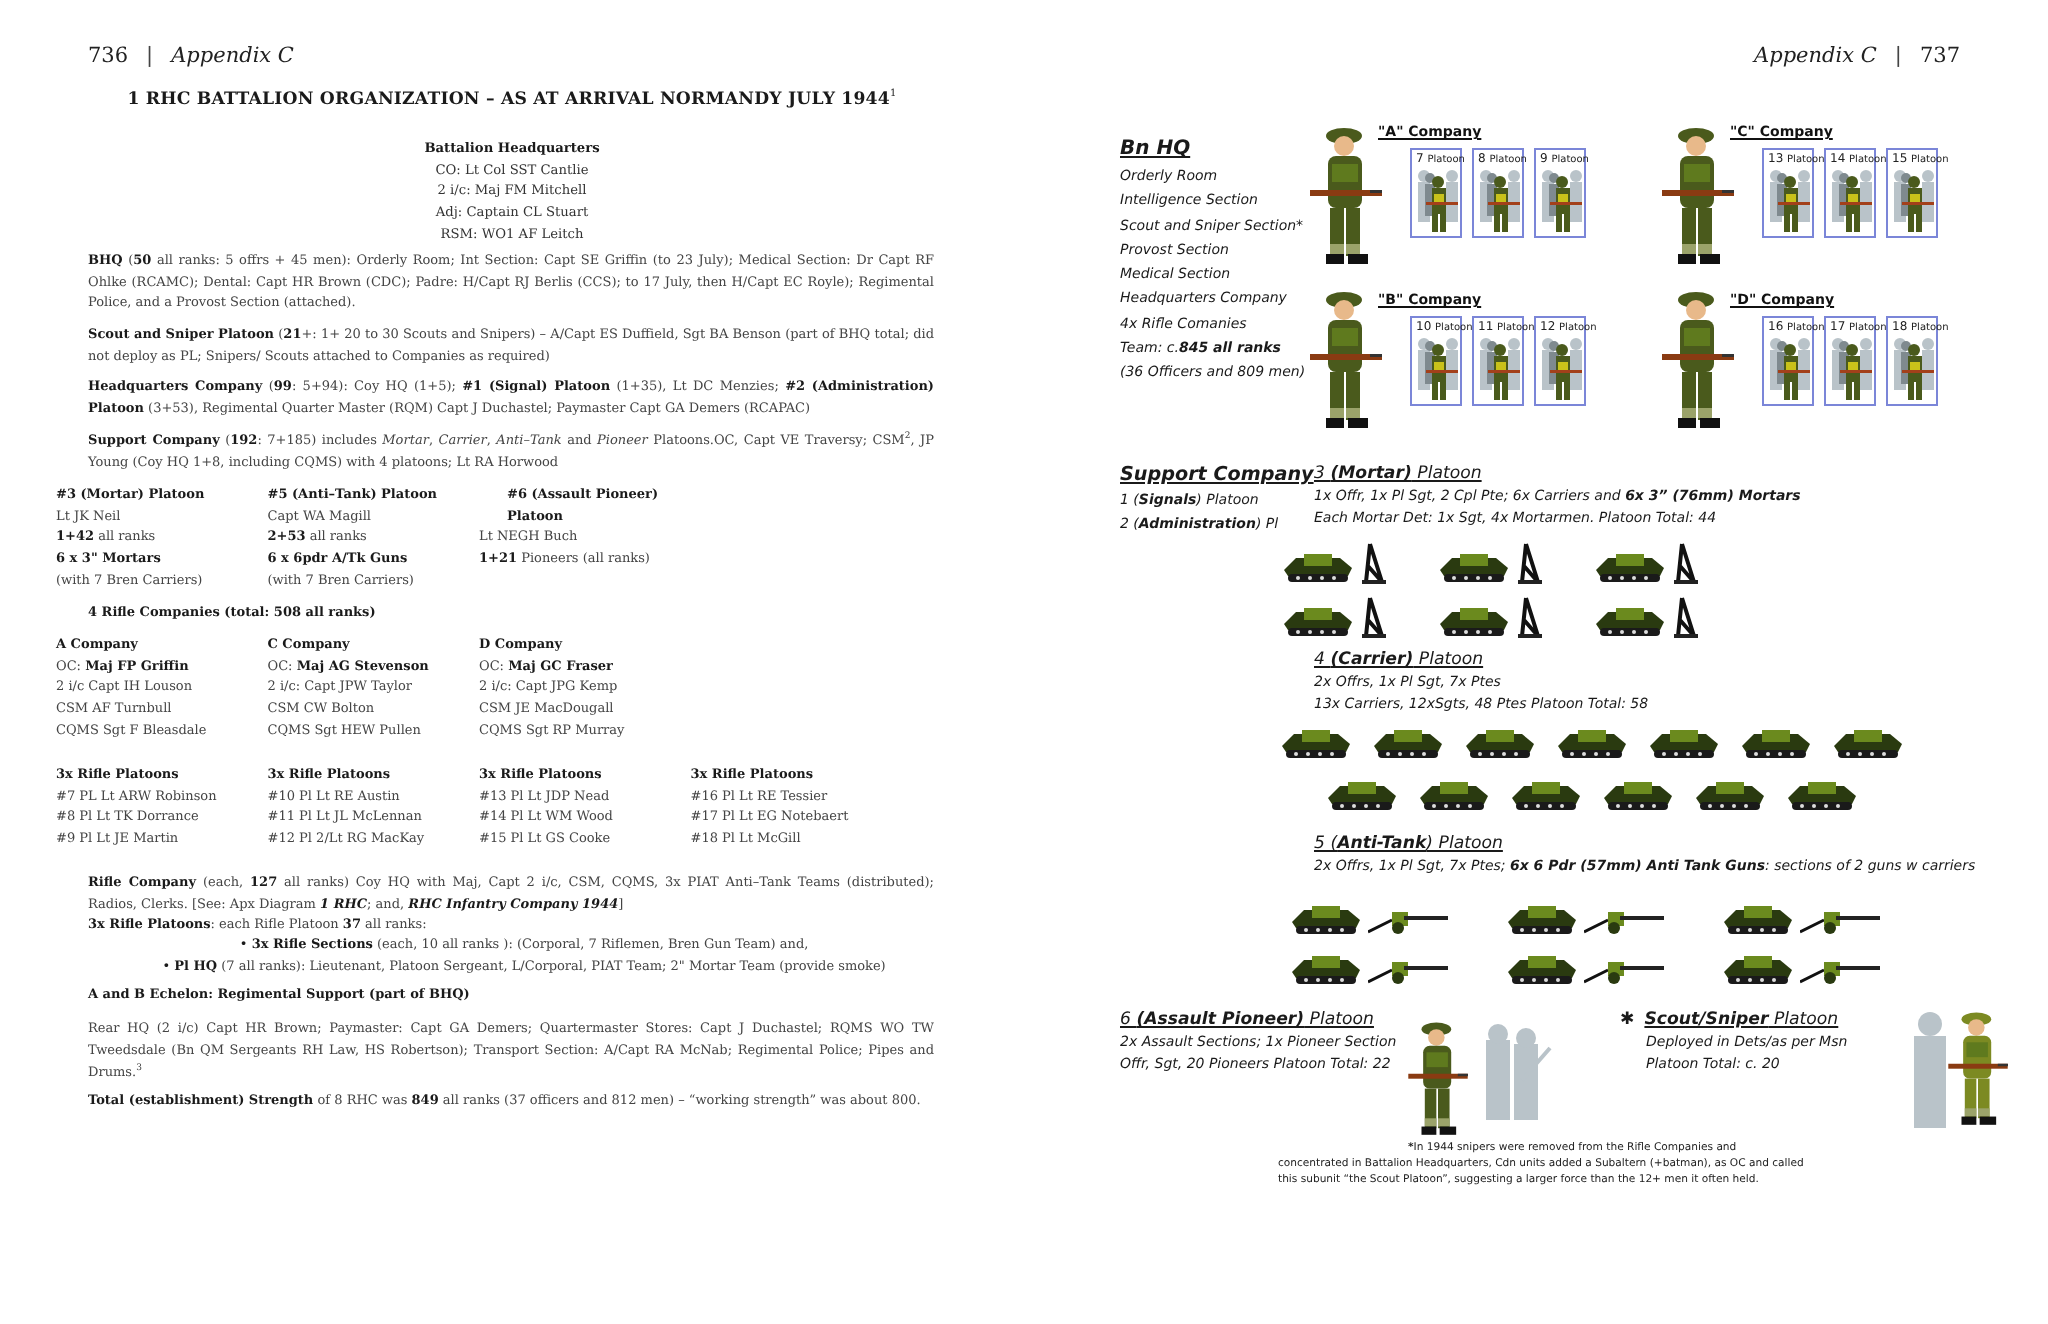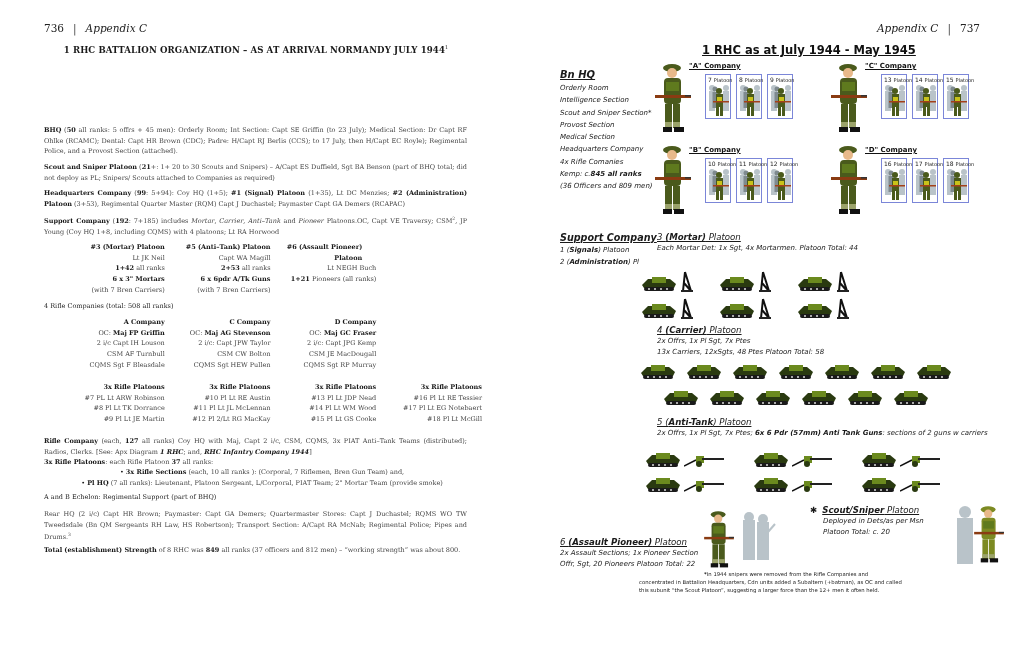--- a/index.html
+++ b/index.html
@@ -19,25 +19,25 @@
 
   .main-title { position: absolute; top: 44px; left: 0; width: 512px; text-align: center; font-weight: bold; font-size: 8.6px; letter-spacing: 0.1px; }
   .main-title sup { font-size: 5px; font-weight: normal; vertical-align: super; }
 
   .bhq-block { position: absolute; top: 69px; left: 0; width: 512px; text-align: center; font-size: 6.6px; line-height: 10.7px; color: #333; }
   .bhq-block .hd { font-weight: bold; color: #1a1a1a; }
 
   .para { position: absolute; left: 44px; width: 423px; font-size: 6.5px; line-height: 10.6px; color: #444; text-align: justify; }
   .para b { color: #1a1a1a; }
 
-  .cols4 { position: absolute; left: 59px; width: 423px; display: grid; grid-template-columns: repeat(4, 1fr); font-size: 6.5px; line-height: 10.7px; text-align: right; color: #444; }
+  .cols4 { position: absolute; left: 28px; width: 423px; display: grid; grid-template-columns: repeat(4, 1fr); font-size: 6.5px; line-height: 10.7px; text-align: left; color: #444; }
   .cols4 .col-hd { font-weight: bold; color: #1a1a1a; }
   .cols4 b { color: #1a1a1a; }
 
-  .sub-hd { position: absolute; left: 44px; font-size: 6.5px; font-weight: normal; color: #1a1a1a; }
+  .sub-hd { position: absolute; left: 44px; font-size: 6.5px; font-weight: bold; color: #1a1a1a; }
 
   .bullets { position: absolute; left: 56px; width: 410px; font-size: 6.5px; line-height: 10.6px; color: #444; text-align: center; }
   .bullets .dot { display: inline-block; width: 8px; color: #1a1a1a; }
   .bullets b { color: #1a1a1a; }
 
   
   .org-title { position: absolute; top: 43px; left: 190px; font-family: "DejaVu Sans", sans-serif; font-weight: bold; font-size: 11.5px; text-decoration: underline; color: #111; }
 
   .rp-text { position: absolute; font-family: "DejaVu Sans", sans-serif; color: #1a1a1a; font-style: italic; }
   .bnhq { left: 48px; top: 68px; font-size: 7px; line-height: 12.3px; }
@@ -49,36 +49,43 @@
   .platoon-box .pl-label .n { font-size: 6px; }
   .platoon-box svg { position: absolute; left: 1px; top: 9px; }
 
   .sup-co { left: 48px; top: 231px; font-size: 7px; line-height: 12px; }
   .sup-co .hd { font-size: 9.6px; font-weight: bold; text-decoration: underline; line-height: 13px; }
   .plt-block { font-size: 7px; line-height: 11.3px; }
   .plt-block .hd { font-size: 8.6px; text-decoration: underline; line-height: 12px; }
   .mortar-blk { left: 145px; top: 231px; }
   .carrier-blk { left: 145px; top: 324px; }
   .at-blk { left: 145px; top: 416px; }
-  .pioneer-blk { left: 48px; top: 504px; margin-top: 32px; }
+  .pioneer-blk { left: 48px; top: 504px; }
   .footnote { position: absolute; left: 127px; top: 570px; font-family: "DejaVu Sans", sans-serif; font-size: 5.3px; line-height: 8.2px; color: #222; width: 290px; }
   .footnote .first { padding-left: 65px; }
 </style>
 </head>
 <body>
 
 <div class="page left-page">
   <div class="running-head left-head">
     <span class="pnum">736</span><span class="sep">|</span><span class="appx">Appendix C</span>
   </div>
 
   <div class="main-title">
     <span>1 RHC BATTALION ORGANIZATION – AS AT ARRIVAL NORMANDY JULY 1944</span><sup>1</sup>
   </div>
 
+  <div class="bhq-block">
+    <div class="hd">Battalion Headquarters</div>
+    <div>CO: Lt Col SST Cantlie</div>
+    <div>2 i/c: Maj FM Mitchell</div>
+    <div>Adj: Captain CL Stuart</div>
+    <div>RSM: WO1 AF Leitch</div>
+  </div>
 
   <div class="para" style="top:125px">
     <b>BHQ</b> (<b>50</b><span> all ranks: 5 offrs + 45 men): Orderly Room; Int Section: Capt SE Griffin (to 23 July); Medical Section: Dr Capt RF Ohlke (RCAMC); Dental: Capt HR Brown (CDC); Padre: H/Capt RJ Berlis (CCS); to 17 July, then H/Capt EC Royle); Regimental Police, and a Provost Section (attached).</span>
   </div>
 
   <div class="para" style="top:162px">
     <b>Scout and Sniper Platoon</b> (<b>21</b><span>+: 1+ 20 to 30 Scouts and Snipers) – A/Capt ES Duffield, Sgt BA Benson (part of BHQ total; did not deploy as PL; Snipers/ Scouts attached to Companies as required)</span>
   </div>
 
   <div class="para" style="top:188px">
@@ -186,32 +193,31 @@
   <div class="para" style="top:545px">
     <b>Total (establishment) Strength</b><span> of 8 RHC was </span><b>849</b><span> all ranks (37 officers and 812 men) – “working strength” was about 800.</span>
   </div>
 </div>
 
 <div class="page right-page">
   <div class="running-head right-head">
     <span class="appx">Appendix C</span><span class="sep">|</span><span class="pnum">737</span>
   </div>
 
-  <div class="org-title">1 RHC as at July 1944 - May 1945</div>
 
   <div class="rp-text bnhq">
     <div class="hd">Bn HQ</div>
     <div>Orderly Room</div>
     <div>Intelligence Section</div>
     <div>Scout and Sniper Section*</div>
     <div>Provost Section</div>
     <div>Medical Section</div>
     <div>Headquarters Company</div>
     <div>4x Rifle Comanies</div>
-    <div><span>Kemp: c.</span><b>845 all ranks</b></div>
+    <div><span>Team: c.</span><b>845 all ranks</b></div>
     <div>(36 Officers and 809 men)</div>
   </div>
 
   <div id="companies-layer">
       <div class="company-label" style="left: 177px; top: 62px;">"A" Company</div>
       <div style="position: absolute; left: 143px; top: 60px;"><svg width="36" height="80" viewBox="0 0 36 80">
     <ellipse cx="17" cy="8" rx="9" ry="4" fill="#4a5a1c"></ellipse>
     <circle cx="17" cy="13" r="5" fill="#e8b98a"></circle>
     <rect x="9" y="18" width="17" height="26" rx="4" fill="#4a5a1c"></rect>
     <rect x="11" y="22" width="13" height="9" fill="#5f7a1e"></rect>
@@ -488,20 +494,21 @@
     </div>
 
   <div class="rp-text sup-co">
     <div class="hd">Support Company</div>
     <div><span>1 (</span><b>Signals</b><span>) Platoon</span></div>
     <div><span>2 (</span><b>Administration</b><span>) Pl</span></div>
   </div>
 
   <div class="rp-text plt-block mortar-blk">
     <div class="hd"><span>3 </span><b>(Mortar)</b><span> Platoon</span></div>
+    <div><span>1x Offr, 1x Pl Sgt, 2 Cpl Pte; 6x Carriers and </span><b>6x 3” (76mm) Mortars</b></div>
     <div>Each Mortar Det: 1x Sgt, 4x Mortarmen.  Platoon Total: 44</div>
   </div>
 
   <div class="rp-text plt-block carrier-blk">
     <div class="hd"><span>4 </span><b>(Carrier)</b><span> Platoon</span></div>
     <div>2x Offrs, 1x Pl Sgt, 7x Ptes</div>
     <div>13x Carriers, 12xSgts, 48 Ptes   Platoon Total: 58</div>
   </div>
 
   <div class="rp-text plt-block at-blk">

